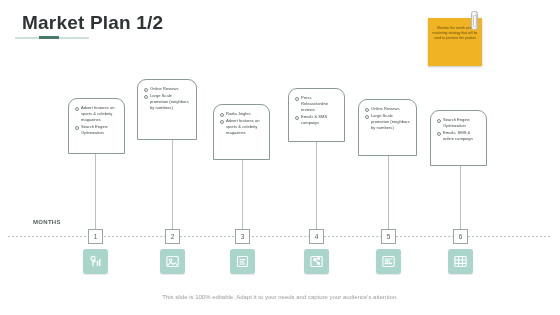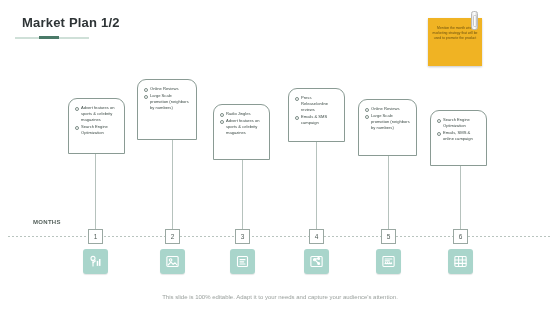--- a/index.html
+++ b/index.html
@@ -8,21 +8,21 @@
     background:#ffffff;
     font-family:"Liberation Sans", sans-serif;
     overflow:hidden;
     position:relative;
   }
   .slide{position:absolute;inset:0;background:#fff;}
 
   
   .title{
     position:absolute;left:22px;top:12px;
-    font-size:13px;font-weight:700;color:#2e3436;
+    font-size:19px;font-weight:700;color:#2e3436;
     letter-spacing:.2px;line-height:22px;
   }
   .title-rule{
     position:absolute;left:15px;top:37px;width:74px;height:2px;
     background:#cfe0d8;
   }
   .title-rule-accent{
     position:absolute;left:39px;top:36px;width:20px;height:3px;
     background:#4a7a68;
   }

